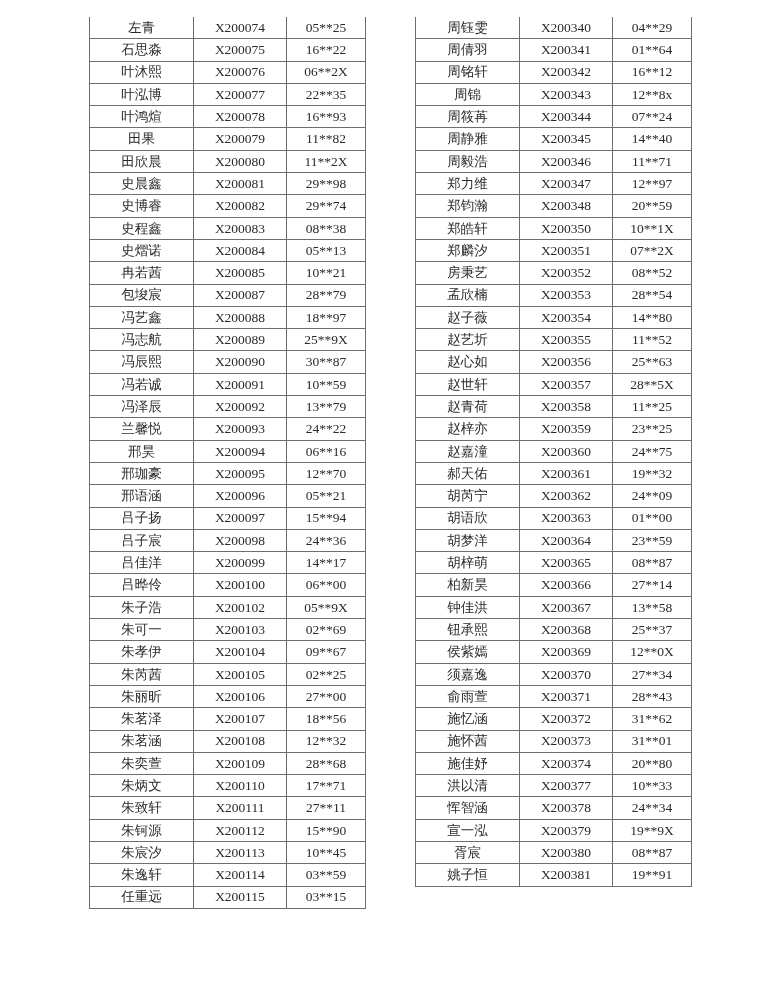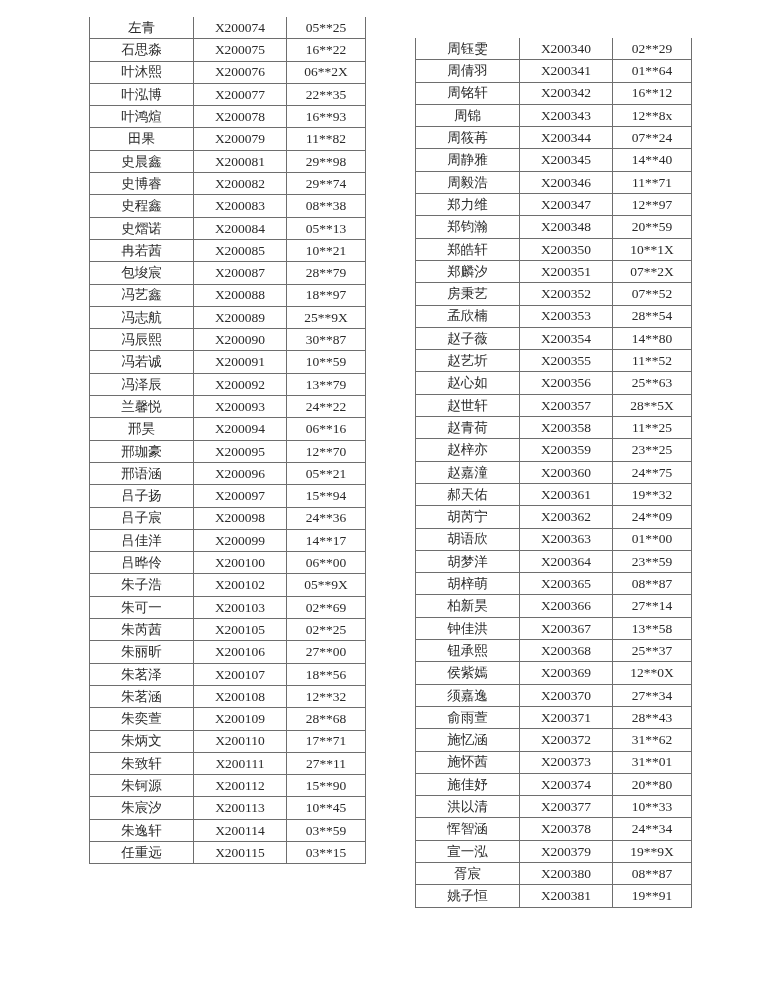--- a/index.html
+++ b/index.html
@@ -5,21 +5,21 @@
     html, body { margin: 0; padding: 0; background: #ffffff; }
     body { width: 780px; height: 983px; position: relative; overflow: hidden;
            font-family: "DejaVu Serif", "Liberation Serif", serif; color: #2a2a2a; }
     table.roster { position: absolute; top: 17px; border-collapse: collapse; table-layout: fixed; padding-left: 47px; }
     table.roster td { border: 1px solid #6e6e6e; height: 21.3px; padding: 0; text-align: center;
                       vertical-align: middle; font-size: 13.5px; line-height: 1; white-space: nowrap; overflow: hidden; }
     table.roster tr:first-child td { border-top: none; }
     td.c-name { font-size: 14px; }
     td.c-id, td.c-code { font-family: "Liberation Serif", "DejaVu Serif", serif; font-size: 14px; }
     #table-left { left: 89px; width: 276px; }
-    #table-right { left: 415px; width: 276px; margin-top: 21px; }
+    #table-right { left: 415px; width: 276px; }
     col.w-name { width: 104px; }
     col.w-id { width: 93px; }
     col.w-code { width: 79px; }
   </style>
 </head>
 <body>
 
 <table id="table-left" class="roster">
   <colgroup>
       <col class="w-name">
@@ -51,20 +51,25 @@
         <td class="c-name">叶鸿煊</td>
         <td class="c-id">X200078</td>
         <td class="c-code">16**93</td>
       </tr>
       <tr>
         <td class="c-name">田果</td>
         <td class="c-id">X200079</td>
         <td class="c-code">11**82</td>
       </tr>
       <tr>
+        <td class="c-name">田欣晨</td>
+        <td class="c-id">X200080</td>
+        <td class="c-code">11**2X</td>
+      </tr>
+      <tr>
         <td class="c-name">史晨鑫</td>
         <td class="c-id">X200081</td>
         <td class="c-code">29**98</td>
       </tr>
       <tr>
         <td class="c-name">史博睿</td>
         <td class="c-id">X200082</td>
         <td class="c-code">29**74</td>
       </tr>
       <tr>
@@ -154,20 +159,25 @@
       </tr>
       <tr>
         <td class="c-name">朱子浩</td>
         <td class="c-id">X200102</td>
         <td class="c-code">05**9X</td>
       </tr>
       <tr>
         <td class="c-name">朱可一</td>
         <td class="c-id">X200103</td>
         <td class="c-code">02**69</td>
+      </tr>
+      <tr>
+        <td class="c-name">朱孝伊</td>
+        <td class="c-id">X200104</td>
+        <td class="c-code">09**67</td>
       </tr>
       <tr>
         <td class="c-name">朱芮茜</td>
         <td class="c-id">X200105</td>
         <td class="c-code">02**25</td>
       </tr>
       <tr>
         <td class="c-name">朱丽昕</td>
         <td class="c-id">X200106</td>
         <td class="c-code">27**00</td>
@@ -223,21 +233,21 @@
 <table id="table-right" class="roster">
   <colgroup>
       <col class="w-name">
       <col class="w-id">
       <col class="w-code">
     </colgroup>
   <tbody>
       <tr>
         <td class="c-name">周钰雯</td>
         <td class="c-id">X200340</td>
-        <td class="c-code">02**29</td>
+        <td class="c-code">04**29</td>
       </tr>
       <tr>
         <td class="c-name">周倩羽</td>
         <td class="c-id">X200341</td>
         <td class="c-code">01**64</td>
       </tr>
       <tr>
         <td class="c-name">周铭轩</td>
         <td class="c-id">X200342</td>
         <td class="c-code">16**12</td>
@@ -278,21 +288,21 @@
         <td class="c-code">10**1X</td>
       </tr>
       <tr>
         <td class="c-name">郑麟汐</td>
         <td class="c-id">X200351</td>
         <td class="c-code">07**2X</td>
       </tr>
       <tr>
         <td class="c-name">房秉艺</td>
         <td class="c-id">X200352</td>
-        <td class="c-code">07**52</td>
+        <td class="c-code">08**52</td>
       </tr>
       <tr>
         <td class="c-name">孟欣楠</td>
         <td class="c-id">X200353</td>
         <td class="c-code">28**54</td>
       </tr>
       <tr>
         <td class="c-name">赵子薇</td>
         <td class="c-id">X200354</td>
         <td class="c-code">14**80</td>

